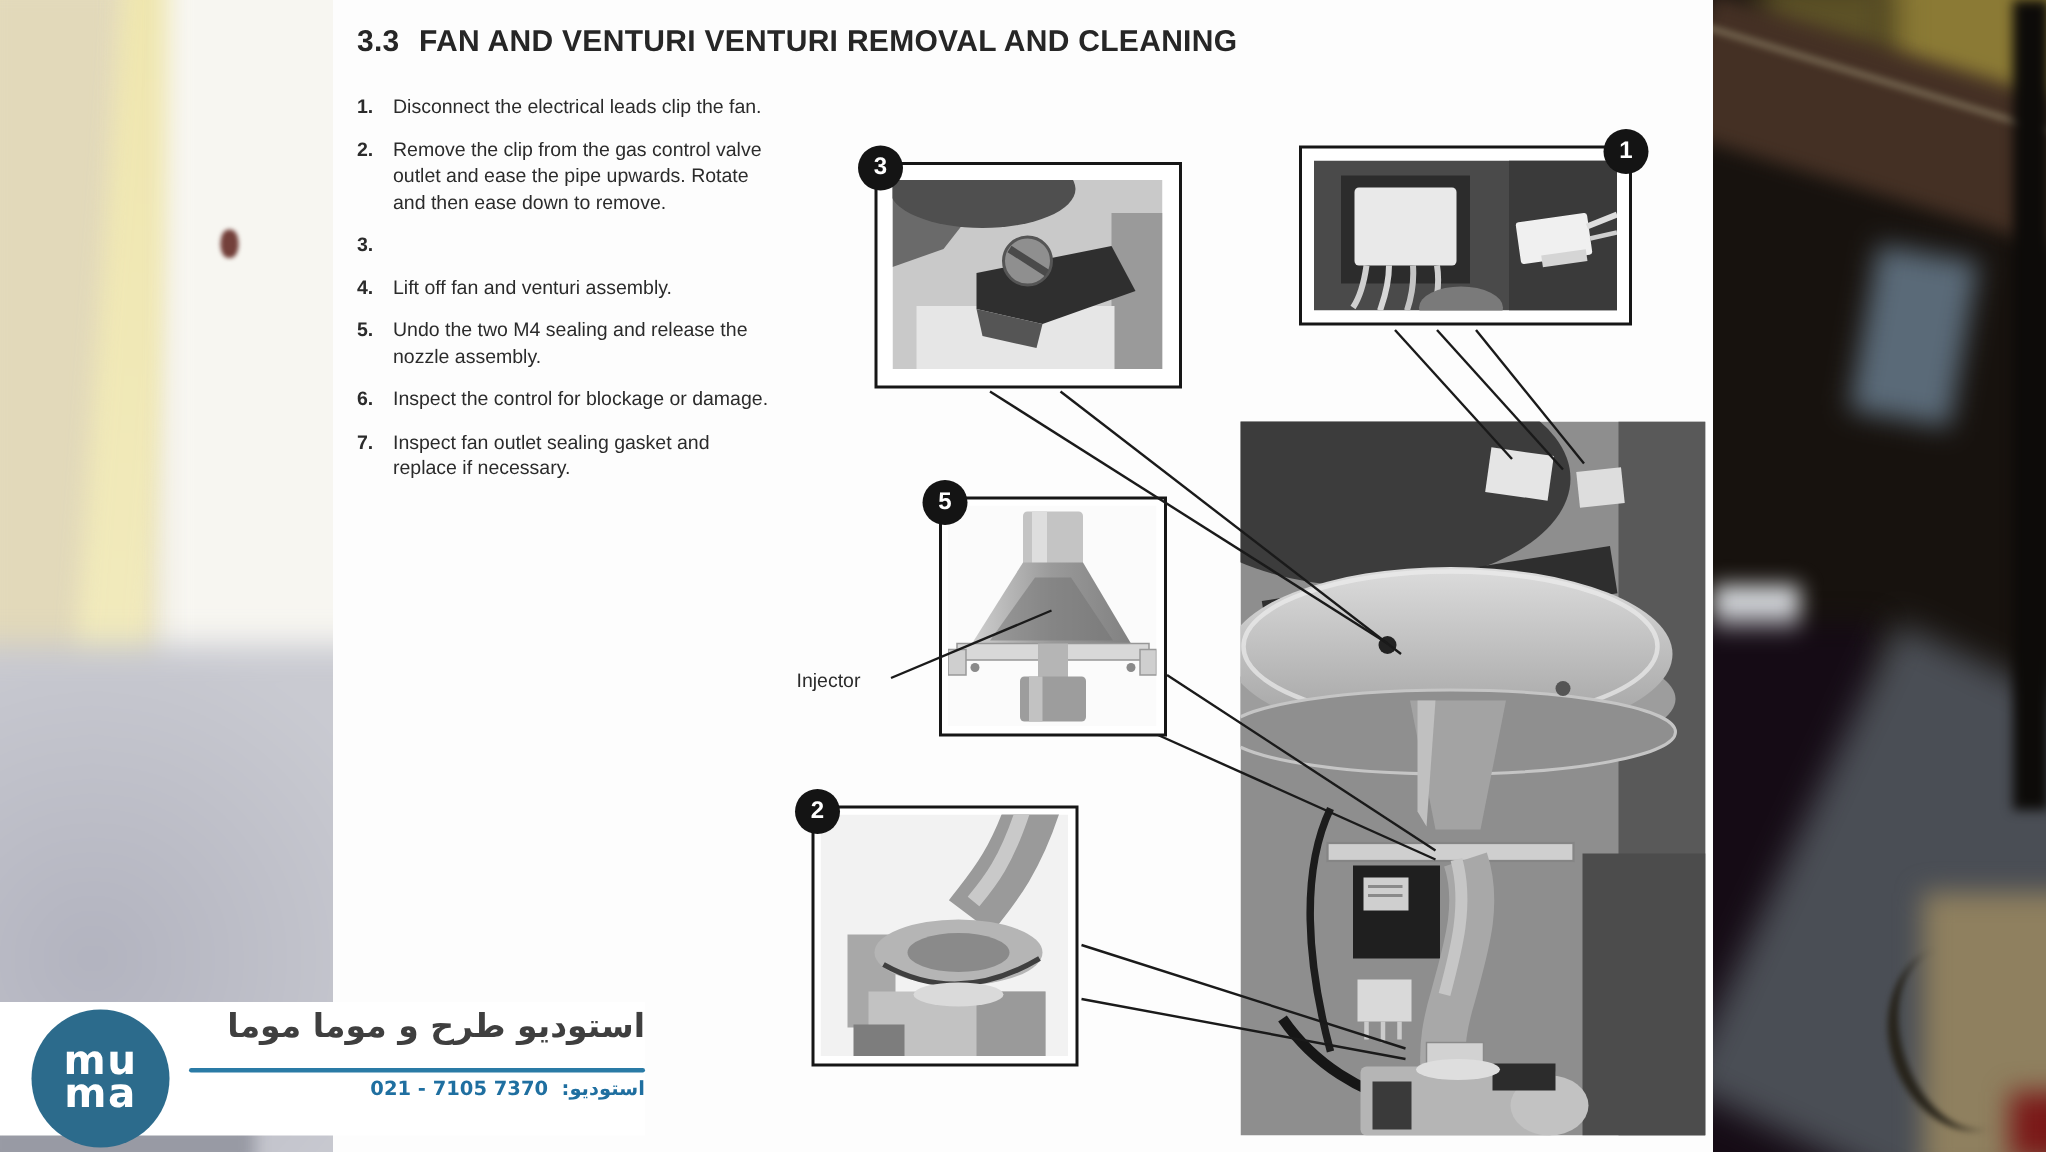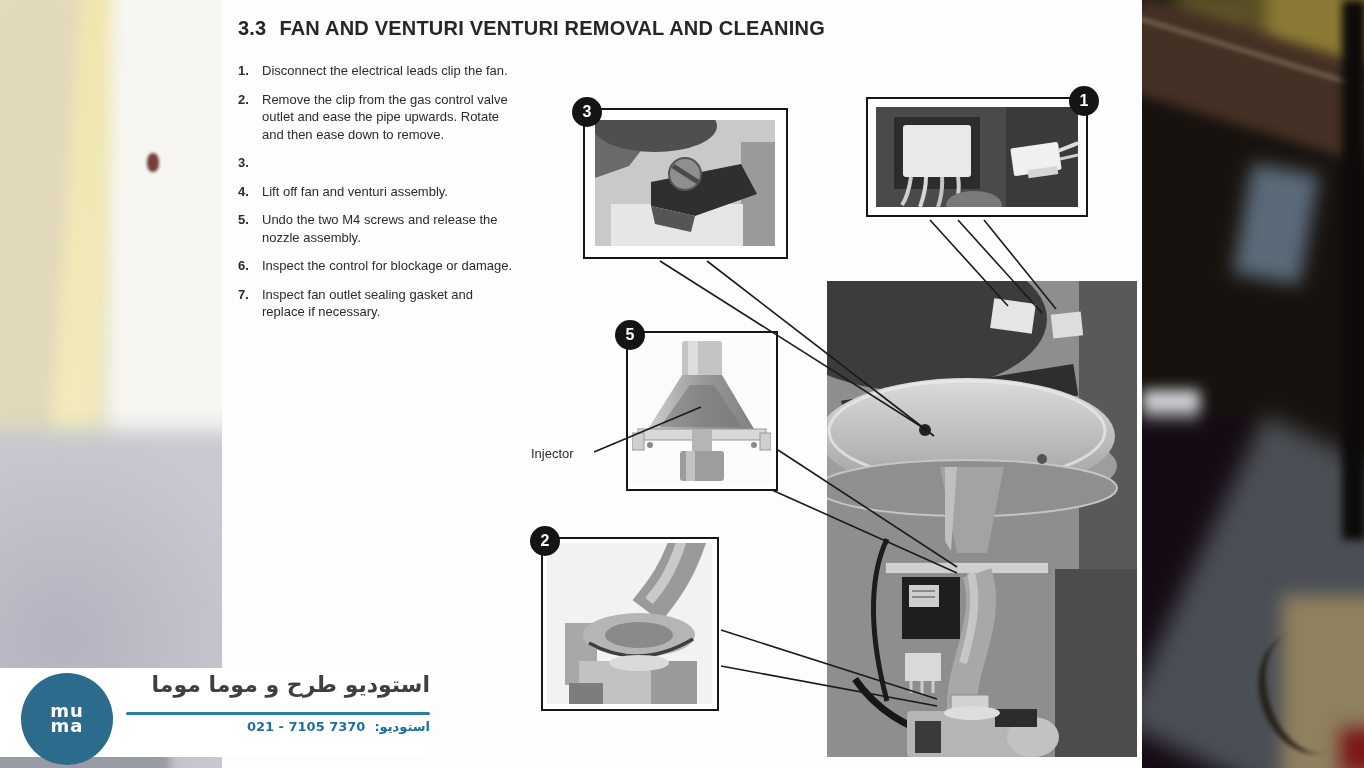--- a/index.html
+++ b/index.html
@@ -49,21 +49,21 @@
   #callout-1{left:866px;top:97px;width:222px;height:120px;padding:8px;}
   #callout-5{left:626px;top:331px;width:152px;height:160px;padding:4px;}
   #callout-2{left:541px;top:537px;width:178px;height:174px;padding:4px;}
   #main-photo{position:absolute;left:827px;top:281px;width:310px;height:476px;}
   #injector-label{position:absolute;left:531px;top:446px;font-size:13px;color:#2b2b2b;}
   #pointer-overlay{position:absolute;left:0;top:0;width:1364px;height:768px;pointer-events:none;z-index:4;}
   
   #banner{position:absolute;left:0;top:668px;width:430px;height:89px;background:#ffffff;z-index:10;}
   #logo{position:absolute;left:21px;top:5px;width:92px;height:92px;border-radius:50%;background:#2c6b8c;
         display:flex;flex-direction:column;align-items:center;justify-content:center;
-        color:#fff;font-family:"DejaVu Sans",sans-serif;font-weight:bold;font-size:18px;line-height:.82;letter-spacing:1px;}
+        color:#fff;font-family:"DejaVu Sans",sans-serif;font-weight:bold;font-size:27px;line-height:.82;letter-spacing:1px;}
   #banner-title{position:absolute;left:120px;top:4px;width:310px;text-align:right;direction:rtl;
                 font-family:"DejaVu Sans",sans-serif;font-size:22px;font-weight:bold;color:#3f3f3f;}
   #banner-sep{position:absolute;left:126px;top:44px;width:304px;height:3px;background:#2a7ba6;border-radius:2px;}
   #banner-phone{position:absolute;left:120px;top:51px;width:310px;display:flex;justify-content:flex-end;
                 align-items:baseline;gap:9px;font-family:"DejaVu Sans",sans-serif;font-size:13px;
                 font-weight:bold;color:#1f6fa0;}
   .num-ltr{direction:ltr;} .lbl-rtl{direction:rtl;}
 </style>
 </head>
 <body>
@@ -114,21 +114,21 @@
     </div>
     <div class="step">
       <span class="step-num">3.</span>
     </div>
     <div class="step">
       <span class="step-num">4.</span>
       <span class="step-text">Lift off fan and venturi assembly.</span>
     </div>
     <div class="step">
       <span class="step-num">5.</span>
-      <span class="step-text">Undo the two M4 screws and release the
+      <span class="step-text">Undo the two M4 sealing and release the
 nozzle assembly.</span>
     </div>
     <div class="step">
       <span class="step-num">6.</span>
       <span class="step-text">Inspect the control for blockage or damage.</span>
     </div>
     <div class="step">
       <span class="step-num">7.</span>
       <span class="step-text">Inspect fan outlet sealing gasket and
 replace if necessary.</span>

